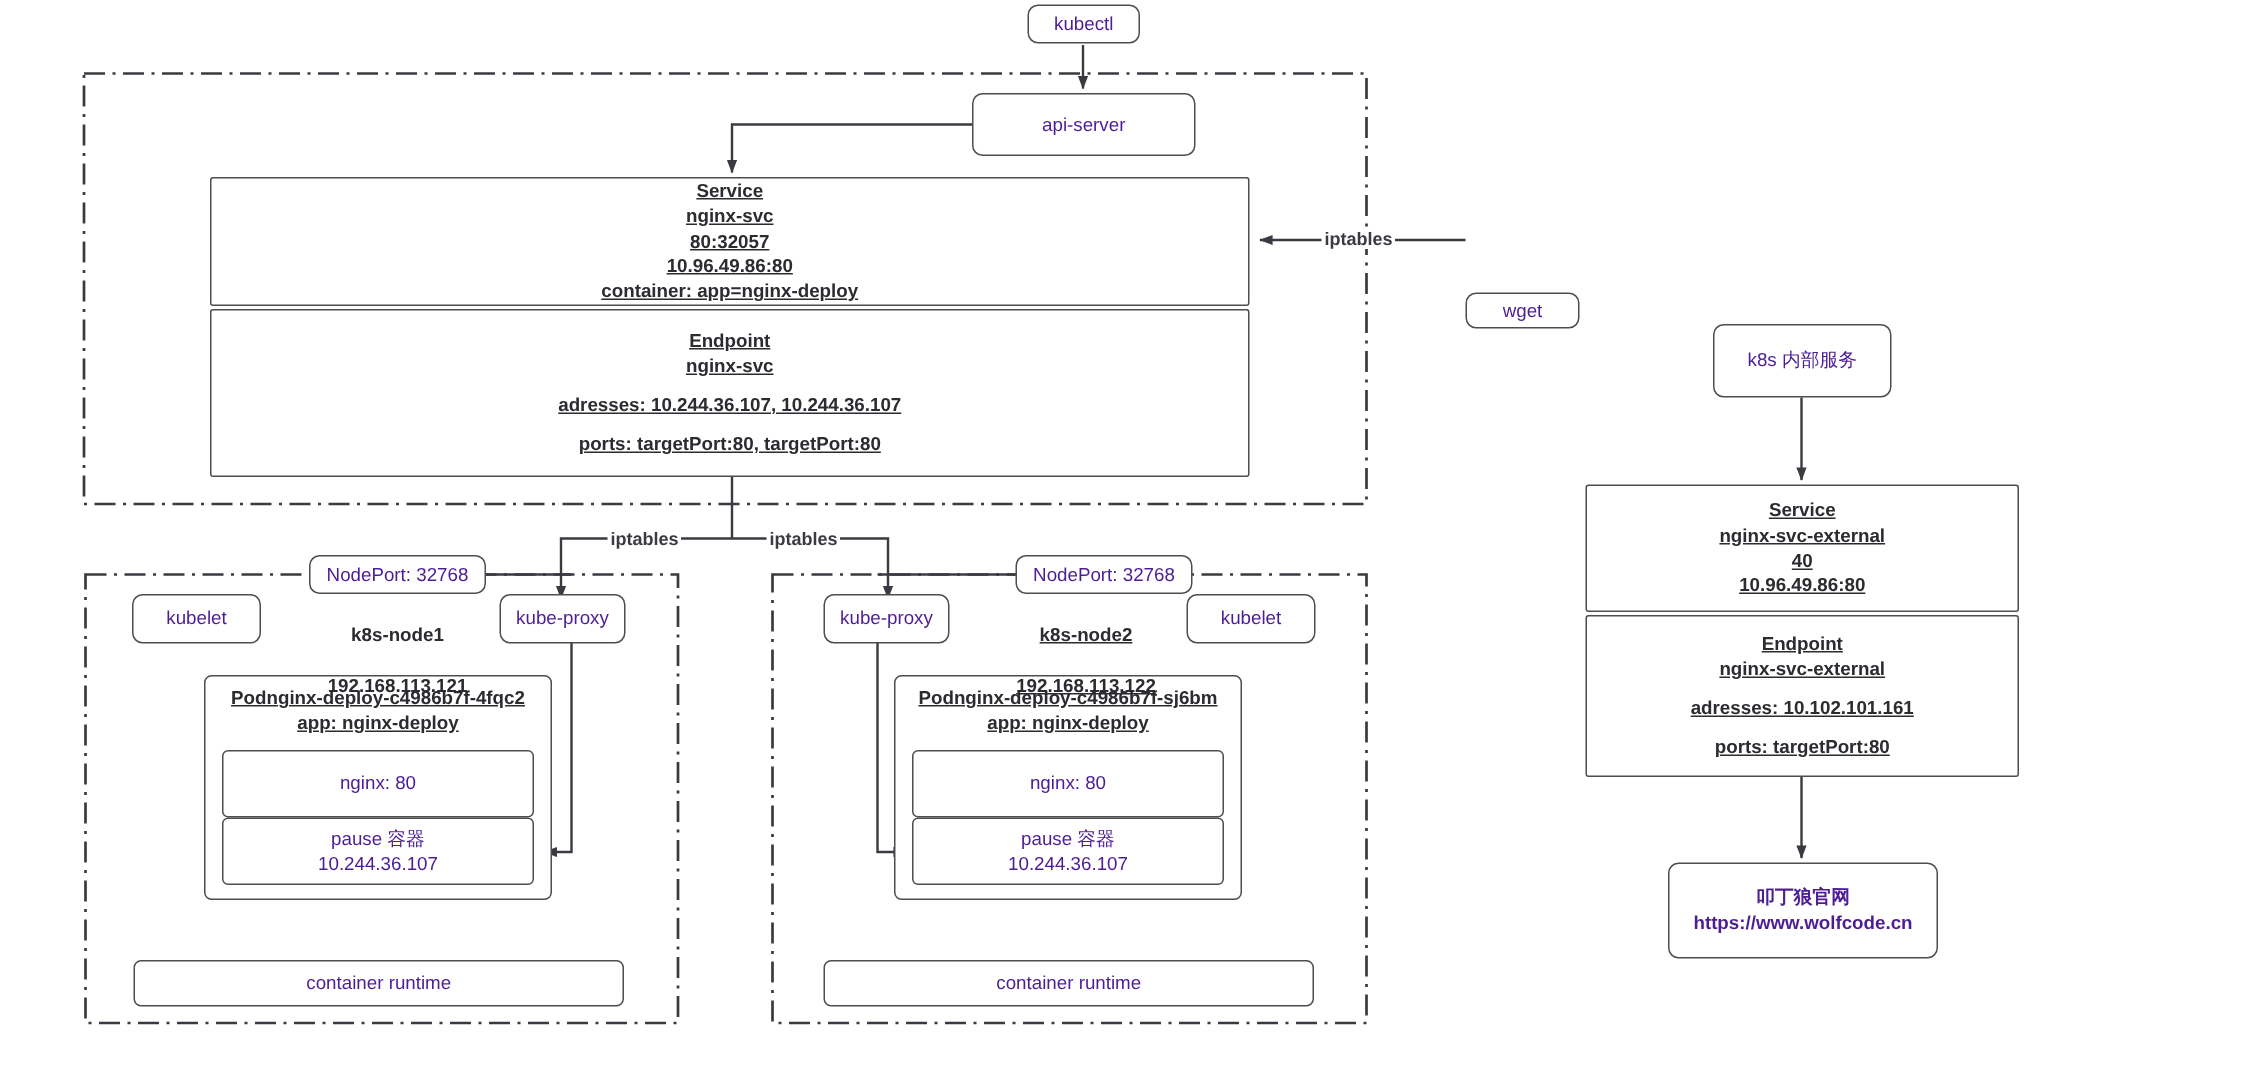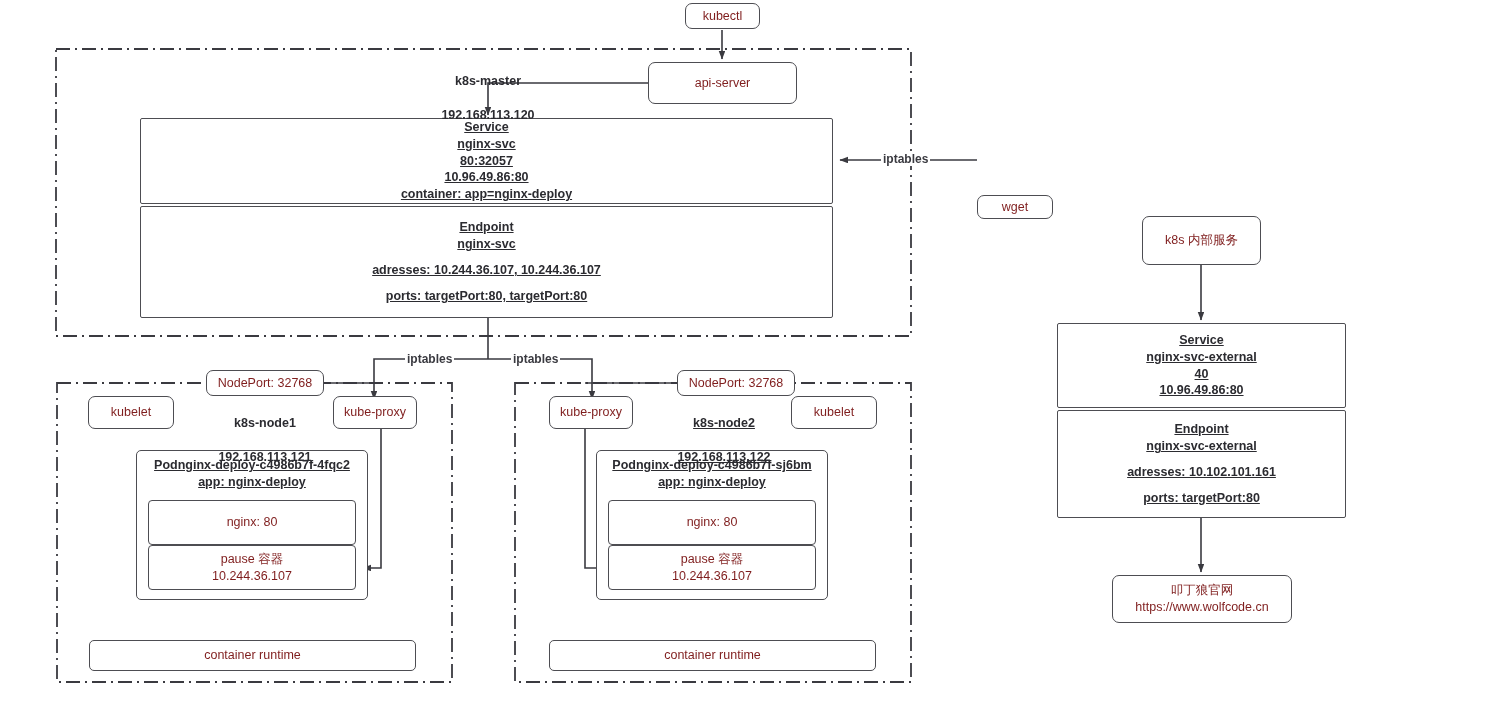--- a/index.html
+++ b/index.html
@@ -31,21 +31,21 @@
     box-sizing: border-box;
     background: #ffffff;
     border: 1.6px solid #4d4d52;
     border-radius: 7px;
     display: flex;
     flex-direction: column;
     align-items: center;
     justify-content: center;
     text-align: center;
     font-size: 12.5px;
-    color: #7f1d1d;
+    color: #4c1d95;
     line-height: 1.35;
     z-index: 3;
   }
   .node.square { border-radius: 2px; }
   .node.bold {
     font-weight: bold;
     color: #2b2b30;
     text-decoration: underline;
   }
   .free-label {
@@ -115,24 +115,20 @@
   </svg>
 
   <div class="node" style="left:685px; top:3px; width:75px; height:26px;">
     <span class="ln">kubectl</span>
   </div>
 
   <div class="node" style="left:648px; top:62px; width:149px; height:42px;">
     <span class="ln">api-server</span>
   </div>
 
-  <div class="free-label" style="left:398px; top:56px; width:180px;">
-    <span>k8s-master</span><br>
-    <span>192.168.113.120</span>
-  </div>
 
   <div class="node bold square" style="left:140px; top:118px; width:693px; height:86px;">
     <span class="ln">Service</span>
     <span class="ln">nginx-svc</span>
     <span class="ln">80:32057</span>
     <span class="ln">10.96.49.86:80</span>
     <span class="ln">container: app=nginx-deploy</span>
   </div>
 
   <div class="node bold square" style="left:140px; top:206px; width:693px; height:112px;">
@@ -231,18 +227,18 @@
 
   <div class="node bold square" style="left:1057px; top:410px; width:289px; height:108px;">
     <span class="ln">Endpoint</span>
     <span class="ln">nginx-svc-external</span>
     <span class="spacer"></span>
     <span class="ln">adresses: 10.102.101.161</span>
     <span class="spacer"></span>
     <span class="ln">ports: targetPort:80</span>
   </div>
 
-  <div class="node" style="left:1112px; top:575px; width:180px; height:48px;">
+  <div class="node" style="left:1112px; top:575px; width:180px; height:64px;font-weight:bold;">
     <span class="ln">叩丁狼官网</span>
     <span class="ln">https://www.wolfcode.cn</span>
   </div>
 
 </div>
 
 </body></html>

